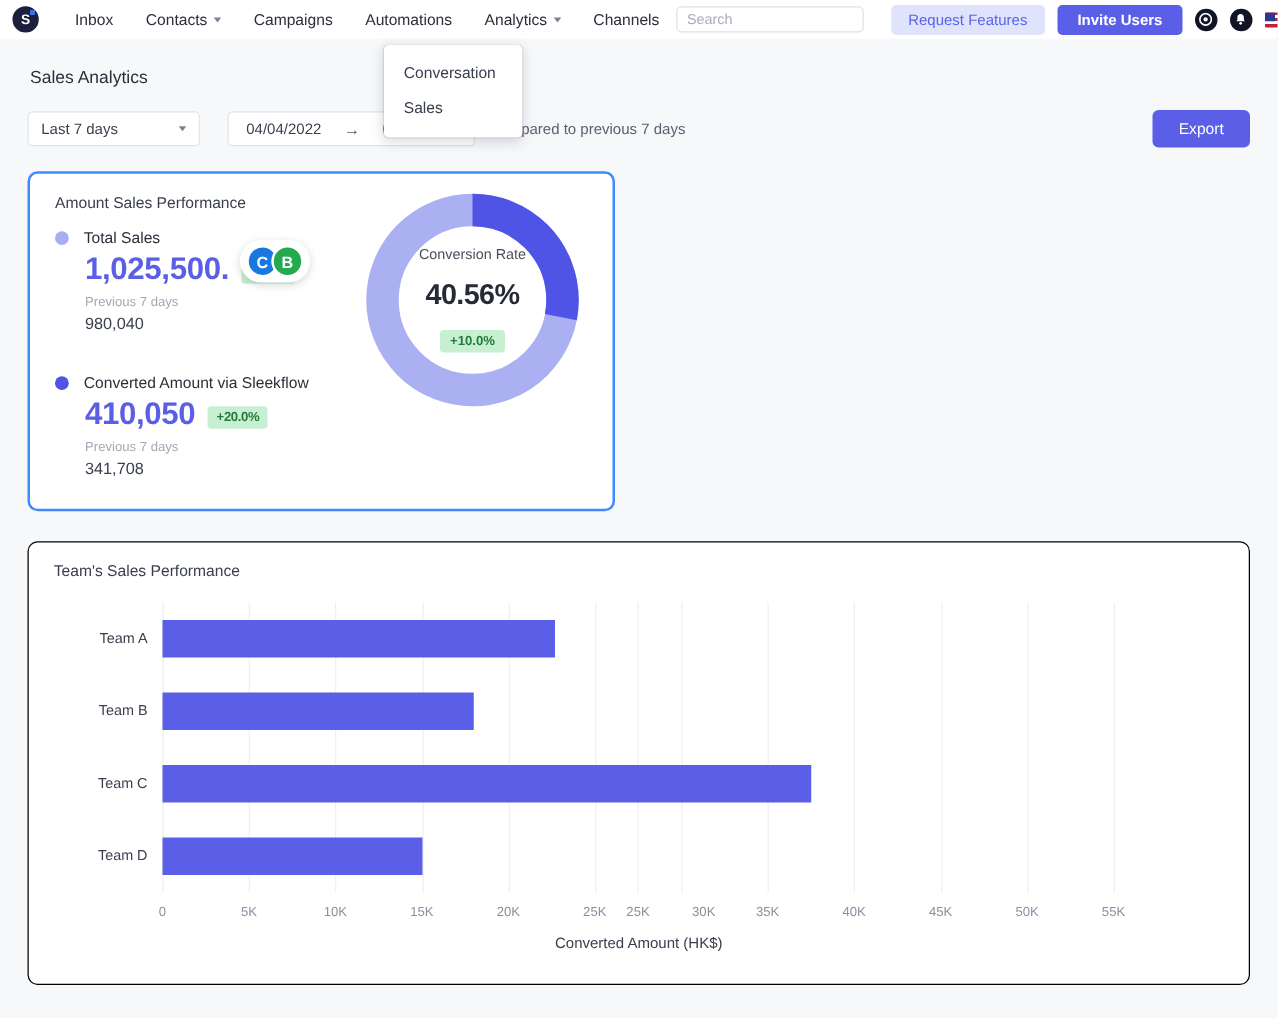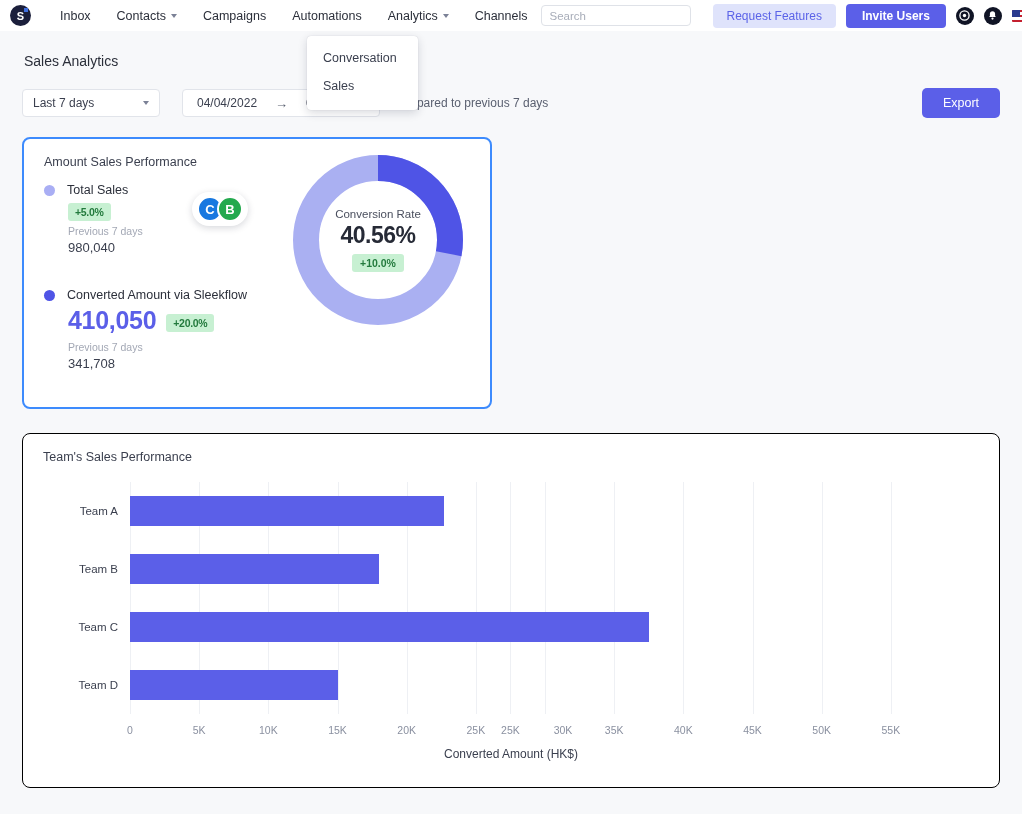--- a/index.html
+++ b/index.html
@@ -244,21 +244,21 @@
   
   .donut-wrap {
     position: absolute;
     right: 26px; top: 15px;
     width: 172px; height: 172px;
   }
   .donut-center {
     position: absolute; inset: 0;
     display: flex; flex-direction: column;
     align-items: center; justify-content: center;
-    gap: 2px;
+    gap: 12px;
   }
   .donut-label { font-size: 11.5px; color: #4a4f5e; }
   .donut-value { font-size: 23px; font-weight: bold; color: #262a36; letter-spacing: -.5px; }
   .donut-pill {
     background: #c7f0d2; color: #237a3d;
     font-size: 10.5px; font-weight: bold;
     border-radius: 3px; padding: 3px 8px;
     margin-top: 3px;
   }
 
@@ -401,20 +401,21 @@
     <div class="card-title">Amount Sales Performance</div>
 
     <div class="metric-col">
 
       <div class="metric">
         <div class="metric-head">
           <span class="dot" style="background:#a9aef4"></span>
           <span class="metric-label">Total Sales</span>
         </div>
         <div class="metric-value">
+          <span>1,025,500.</span>
           <span class="pill">+5.0%</span>
         </div>
         <div class="metric-prev-label">Previous 7 days</div>
         <div class="metric-prev-value">980,040</div>
 
         <div class="chips">
           <span class="chip" style="background:#1878e0">C</span>
           <span class="chip" style="background:#23a94e">B</span>
         </div>
       </div>

